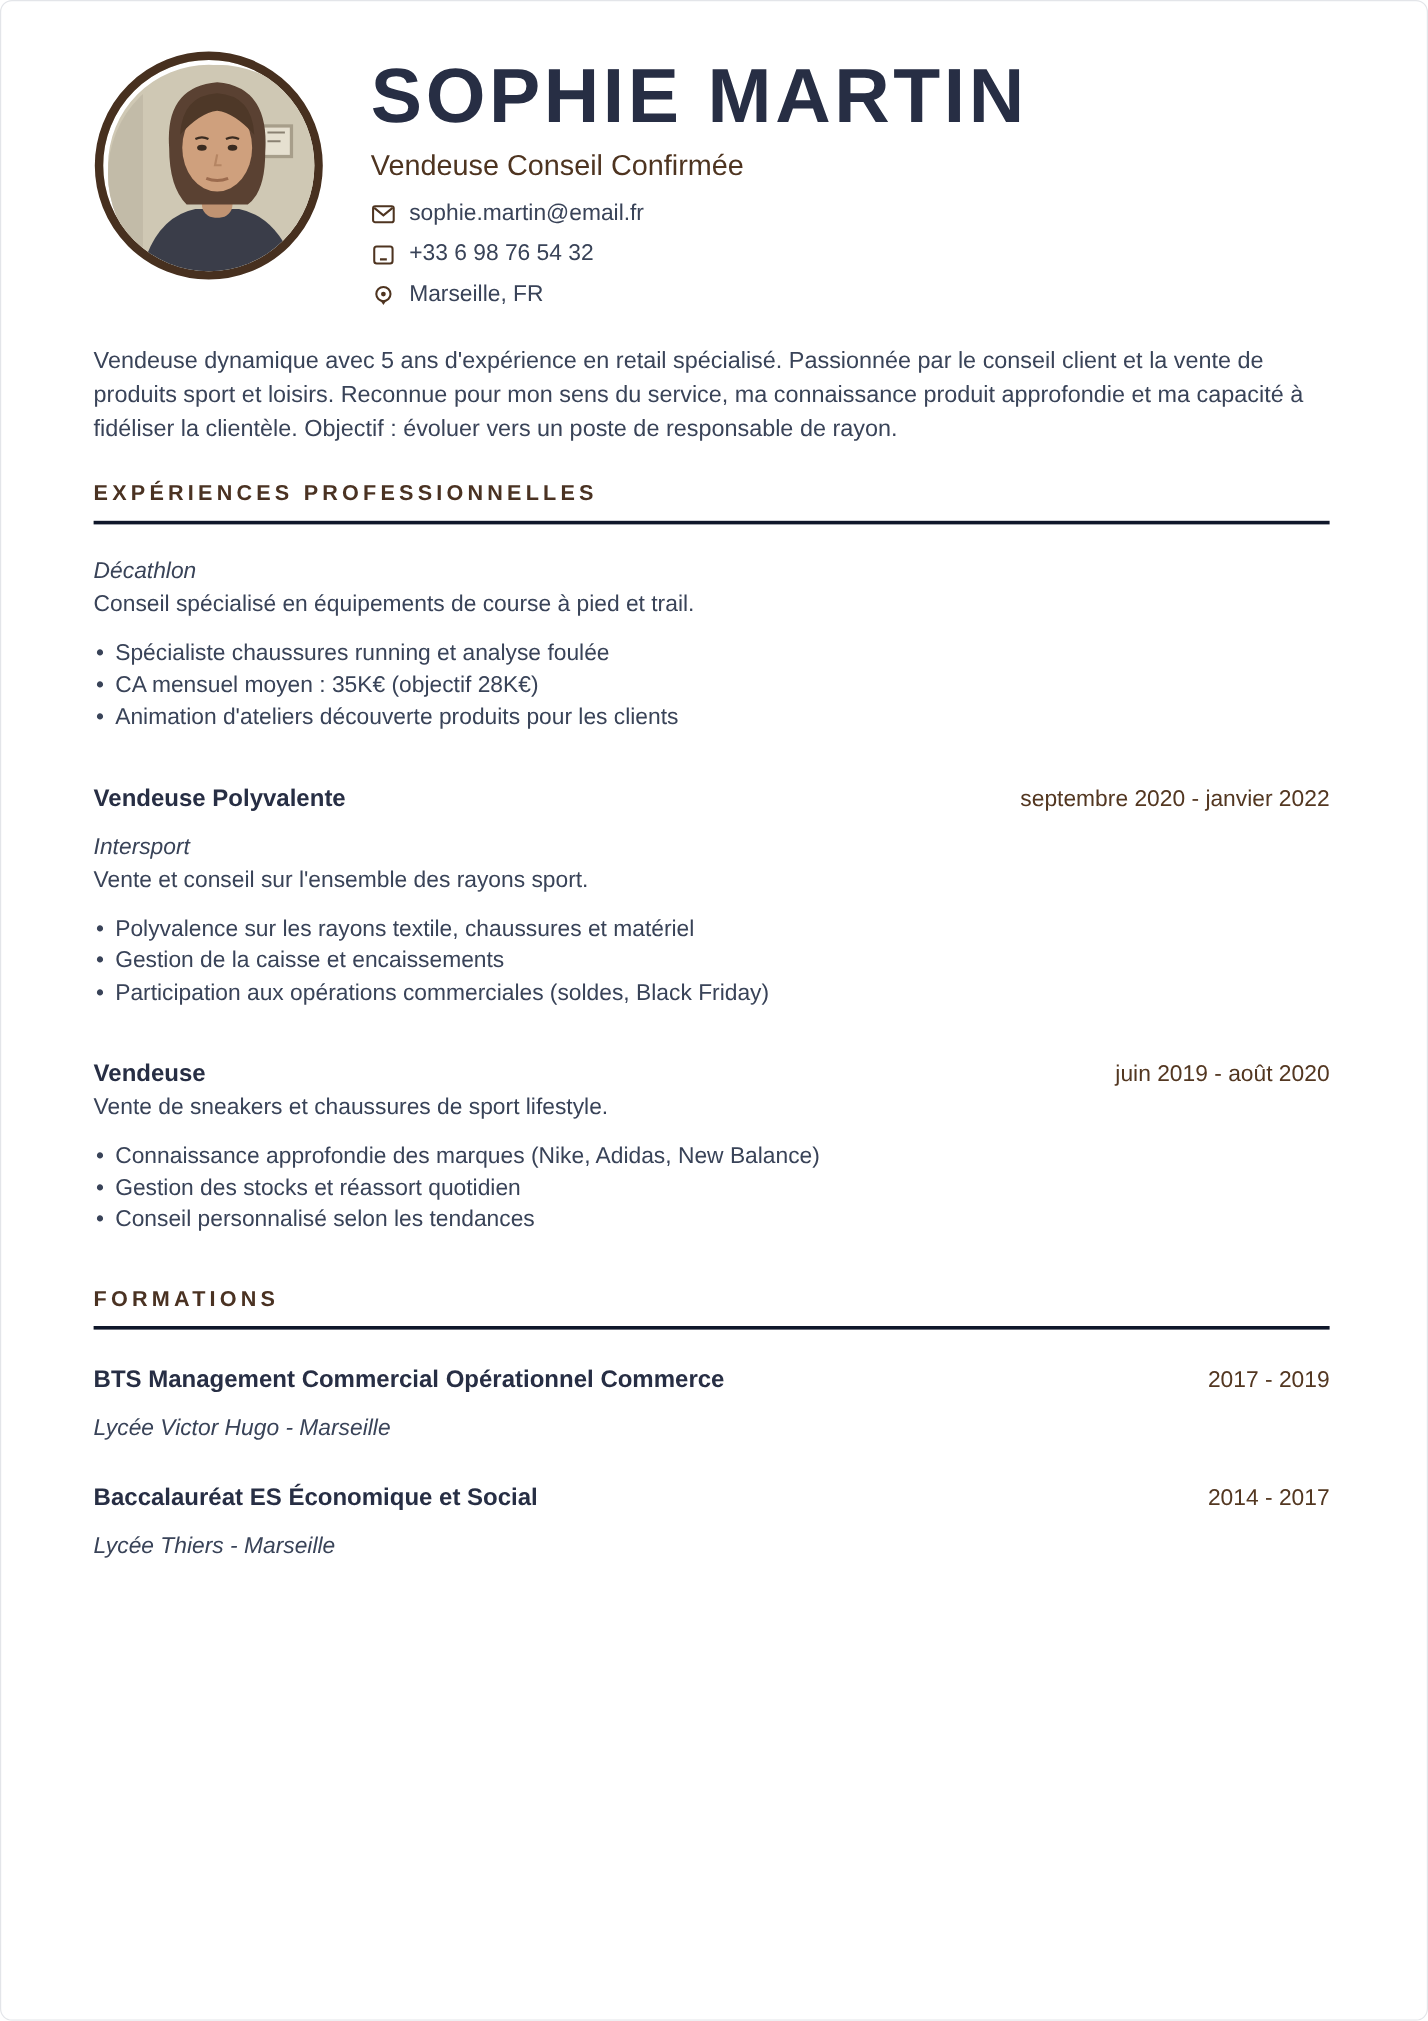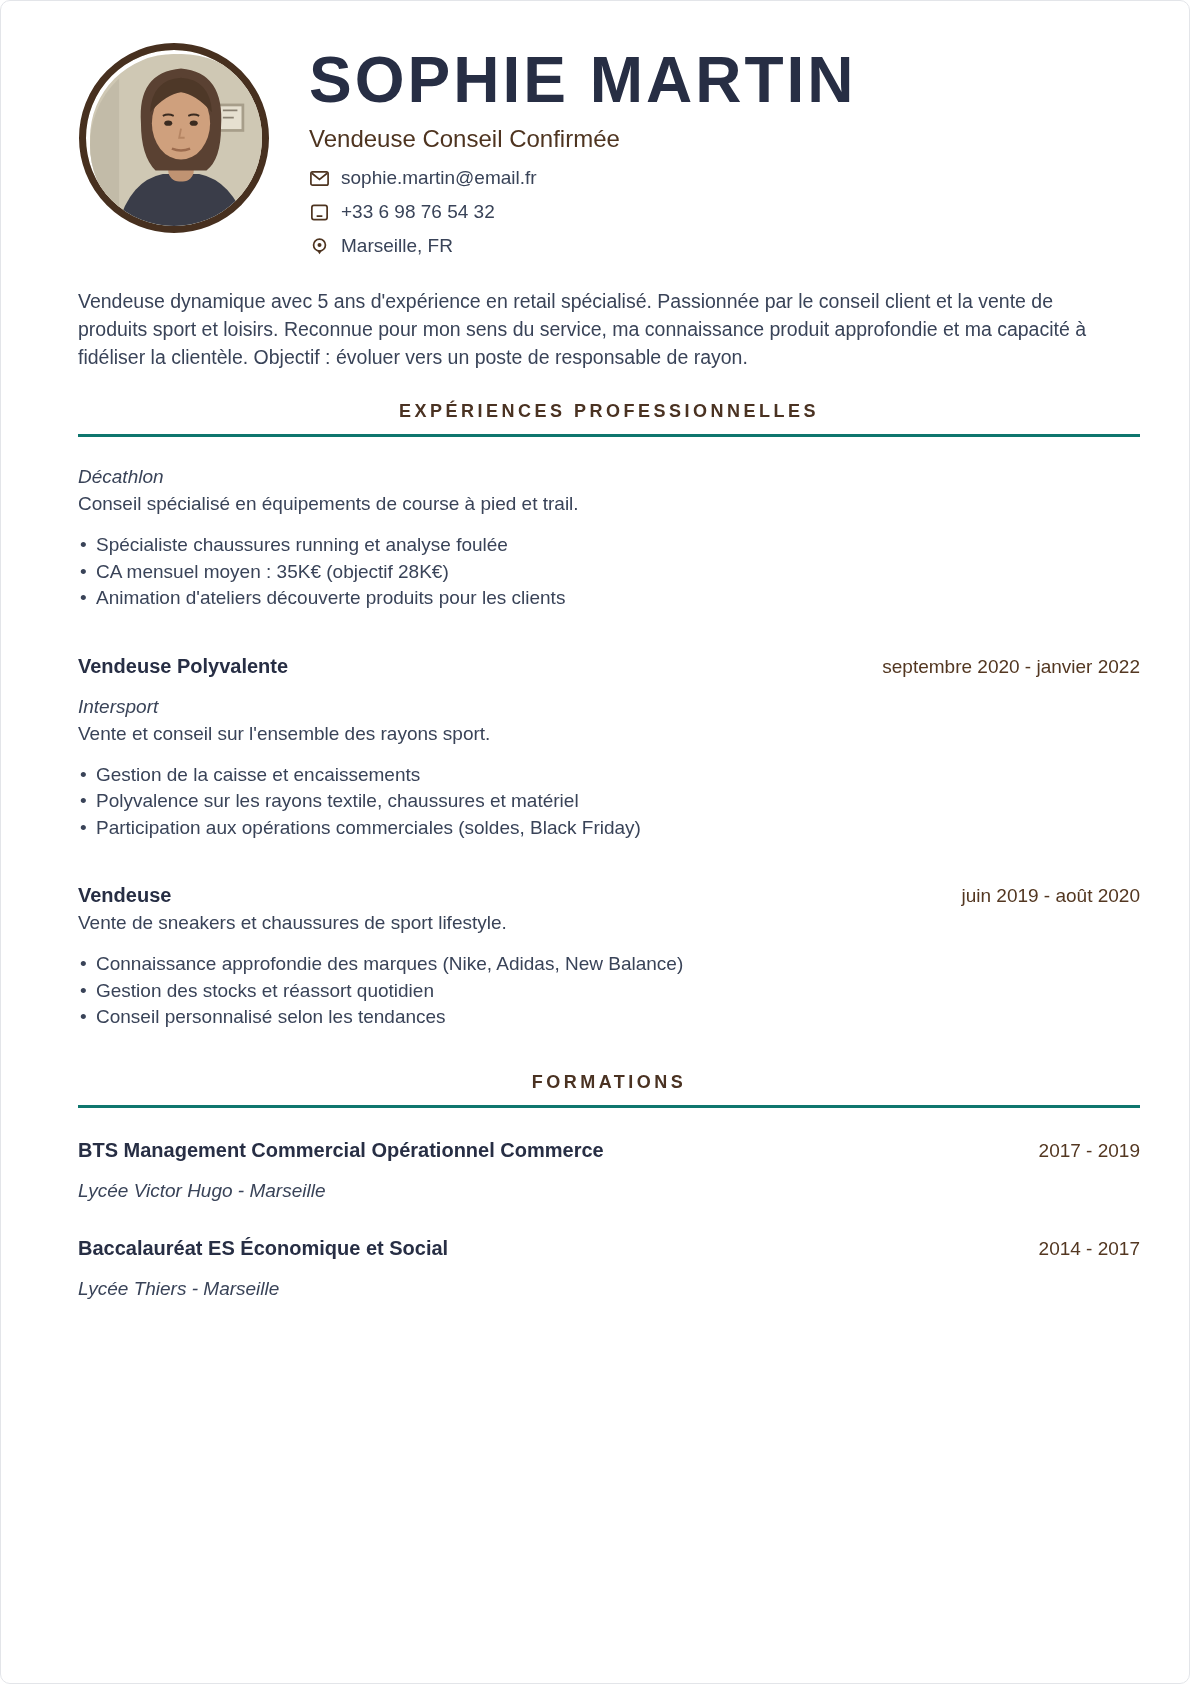--- a/index.html
+++ b/index.html
@@ -5,21 +5,21 @@
   * { margin:0; padding:0; box-sizing:border-box; }
   html,body { background:#fff; }
   body {
     width:1190px; height:1684px; position:relative;
     font-family:"Liberation Sans","DejaVu Sans",sans-serif;
     color:#394358;
   }
   .page {
     position:absolute; inset:0;
     border:1px solid #e3e5e9; border-radius:10px;
-    padding:42px 49px 40px 77px;
+    padding:42px 81px 40px 77px;
     overflow:hidden;
   }
 
   
   .header { position:relative; min-height:238px; }
   .photo-ring {
     position:absolute; left:1px; top:0;
     width:190px; height:190px; border-radius:50%;
     border:7px solid #47301f;
     box-shadow: inset 0 0 0 4px #ffffff;
@@ -45,22 +45,21 @@
     font-size:19.5px; line-height:28px; color:#394358;
     max-width:1010px;
   }
 
   
   .section-heading {
     margin-top:30px;
     font-size:18px; font-weight:700; letter-spacing:3.5px;
     color:#4a3222;
     padding-bottom:12px;
-    border-bottom:3px solid #0f766e;
-    text-align:center;
+    border-bottom:3px solid #0f172a;
   }
 
   .entry { margin-top:27px; }
   .entry-head { display:flex; justify-content:space-between; align-items:baseline; }
   .entry-title { font-size:20px; font-weight:700; color:#272e44; line-height:27px; }
   .entry-date { font-size:19px; color:#533721; line-height:27px; white-space:nowrap; }
   .entry-sub { font-style:italic; font-size:19px; line-height:26px; margin-top:14px; color:#394358; }
   .entry-desc { font-size:19px; line-height:26px; margin-top:1px; color:#394358; }
 
   ul.bullets { list-style:none; margin-top:15px; }
@@ -160,22 +159,22 @@
   </div>
 
   <div class="entry job">
     <div class="entry-head">
       <span class="entry-title">Vendeuse Polyvalente</span>
       <span class="entry-date">septembre 2020 - janvier 2022</span>
     </div>
     <div class="entry-sub">Intersport</div>
     <div class="entry-desc">Vente et conseil sur l'ensemble des rayons sport.</div>
     <ul class="bullets">
+      <li>Polyvalence sur les rayons textile, chaussures et matériel</li>
       <li>Gestion de la caisse et encaissements</li>
-      <li>Polyvalence sur les rayons textile, chaussures et matériel</li>
       <li>Participation aux opérations commerciales (soldes, Black Friday)</li>
     </ul>
   </div>
 
   <div class="entry job">
     <div class="entry-head">
       <span class="entry-title">Vendeuse</span>
       <span class="entry-date">juin 2019 - août 2020</span>
     </div>
     <div class="entry-desc">Vente de sneakers et chaussures de sport lifestyle.</div>

